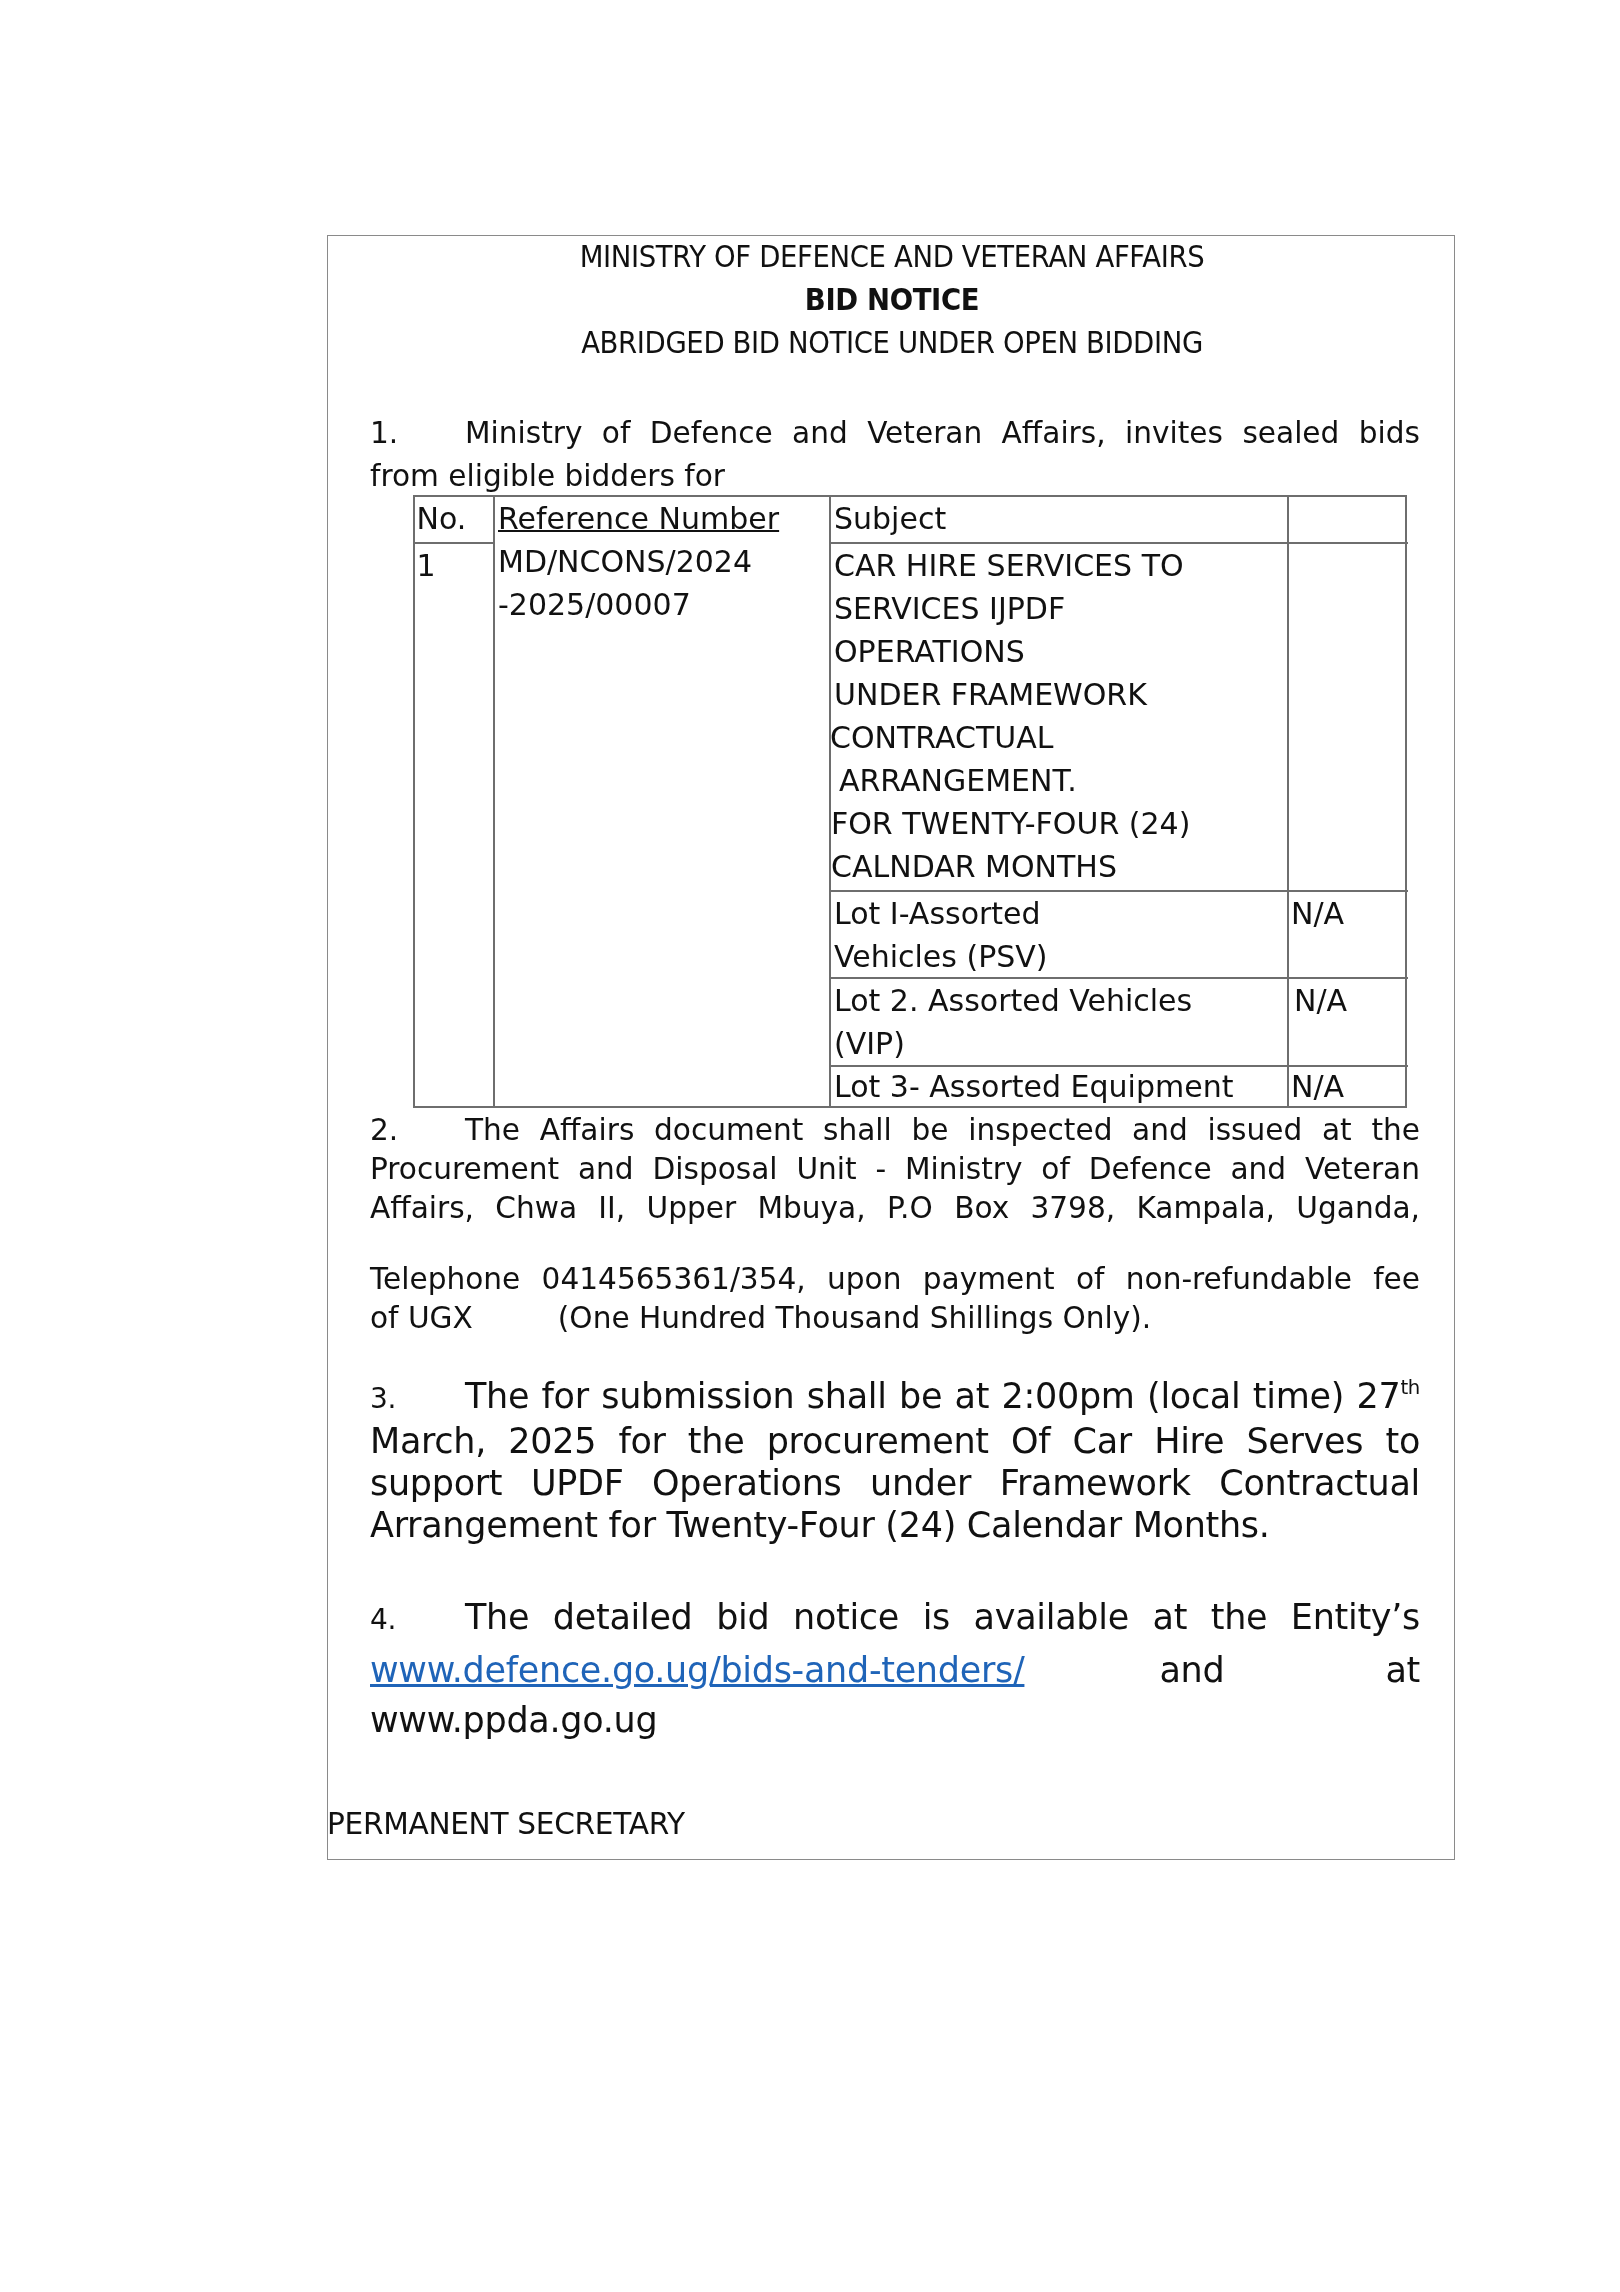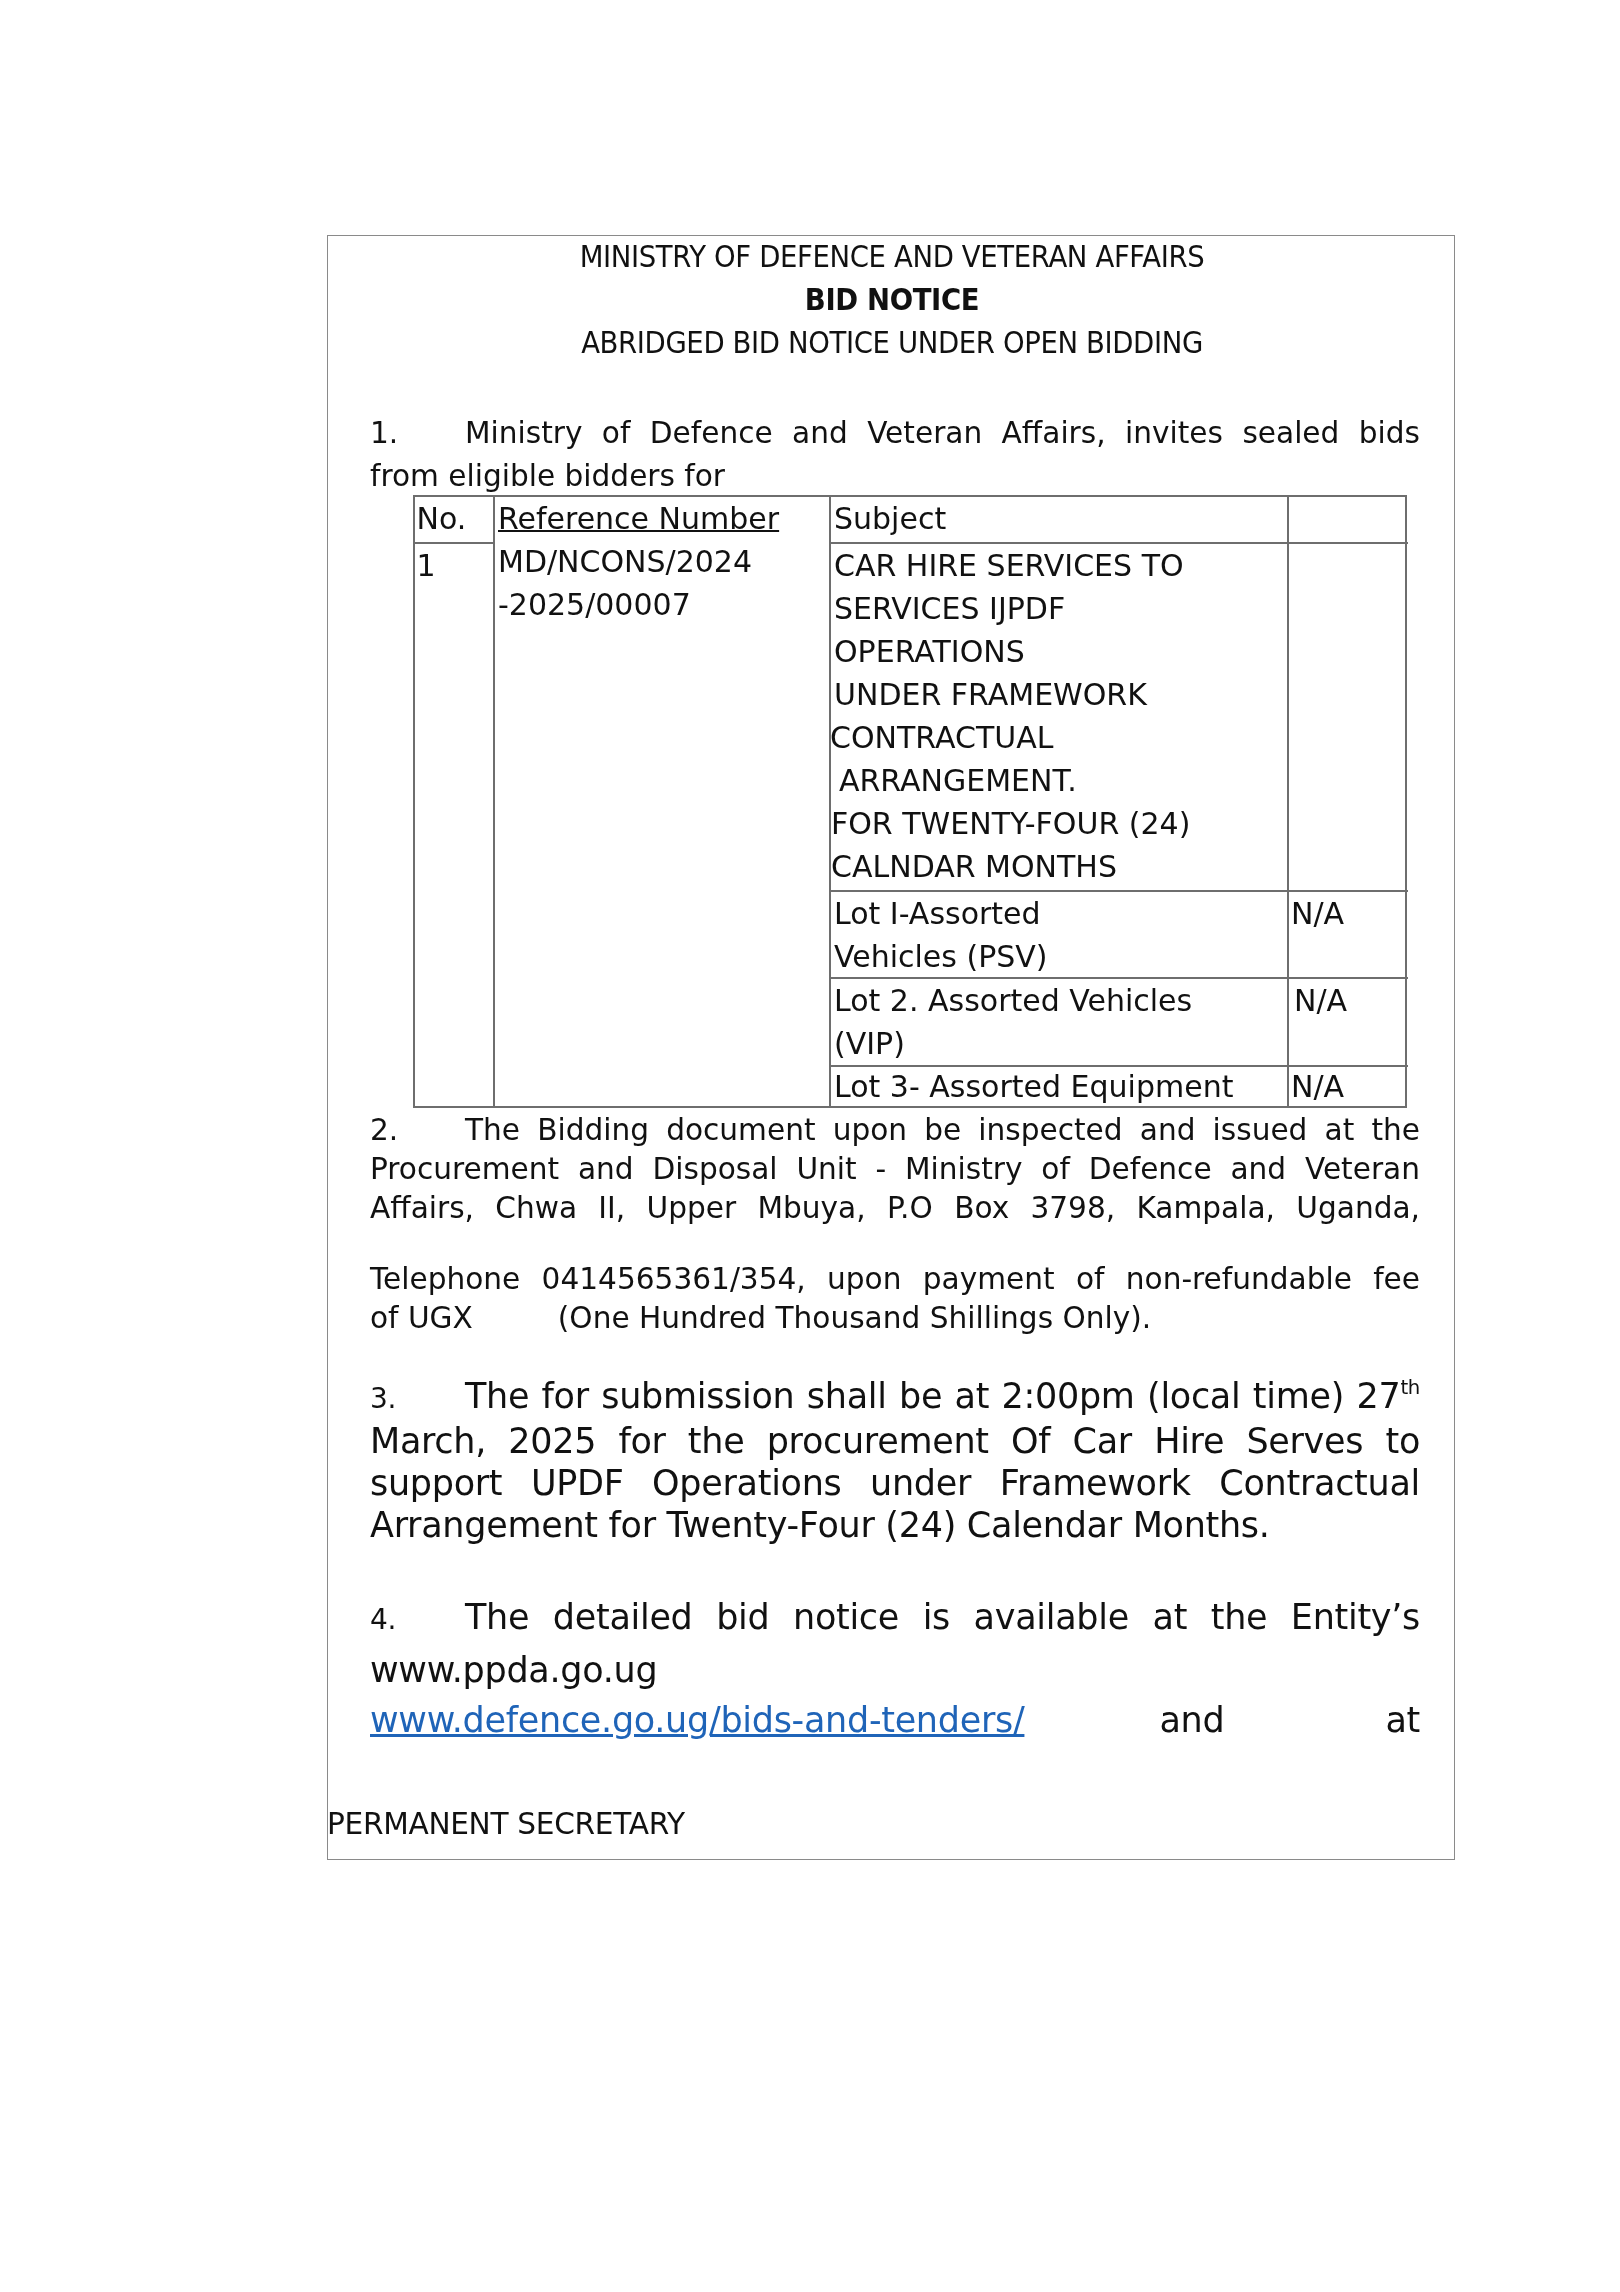--- a/index.html
+++ b/index.html
@@ -96,38 +96,38 @@
 
   <div class="cell" style="left:421px; top:484px;">Lot 2. Assorted Vehicles</div>
   <div class="cell" style="left:421px; top:527px;">(VIP)</div>
   <div class="cell" style="left:881px; top:484px;">N/A</div>
 
   <div class="cell" style="left:421px; top:570px;">Lot 3- Assorted Equipment</div>
   <div class="cell" style="left:878px; top:570px;">N/A</div>
 </div>
 
 <div class="para" style="top:1111px;">
-  <div style="text-align-last:justify;"><span class="num">2.</span><span>The Bidding document upon be inspected and issued at the</span></div>
+  <div style="text-align-last:justify;"><span class="num">2.</span><span>The Affairs document shall be inspected and issued at the</span></div>
   <div style="text-align-last:justify;">Procurement and Disposal Unit - Ministry of Defence and Veteran</div>
   <div style="text-align-last:justify;">Affairs, Chwa II, Upper Mbuya, P.O Box 3798, Kampala, Uganda,</div>
   <div style="text-align-last:justify;margin-top:32px;">Telephone 0414565361/354, upon payment of non-refundable fee</div>
   <div><span>of UGX</span><span style="display:inline-block; width:85px;"></span><span>(One Hundred Thousand Shillings Only).</span></div>
 </div>
 
 <div class="para big" style="top:1375px;">
   <div style="text-align-last:justify;"><span class="num">3.</span><span>The for submission shall be at 2:00pm (local time) 27</span><sup>th</sup></div>
   <div style="text-align-last:justify;">March, 2025 for the procurement Of Car Hire Serves to</div>
   <div style="text-align-last:justify;">support UPDF Operations under Framework Contractual</div>
   <div>Arrangement for Twenty-Four (24) Calendar Months.</div>
 </div>
 
 <div class="para big" style="top:1592px; line-height:50px;">
   <div style="text-align-last:justify;"><span class="num">4.</span><span>The detailed bid notice is available at the Entity’s</span></div>
-  <div>www.ppda.go.ug</div>
   <div style="display:flex; justify-content:space-between;">
     <span class="link">www.defence.go.ug/bids-and-tenders/</span>
     <span style="margin-left:auto; margin-right:161px;">and</span>
     <span>at</span>
   </div>
+  <div>www.ppda.go.ug</div>
 </div>
 
 <div class="sig">PERMANENT SECRETARY</div>
 
 
 </body></html>

